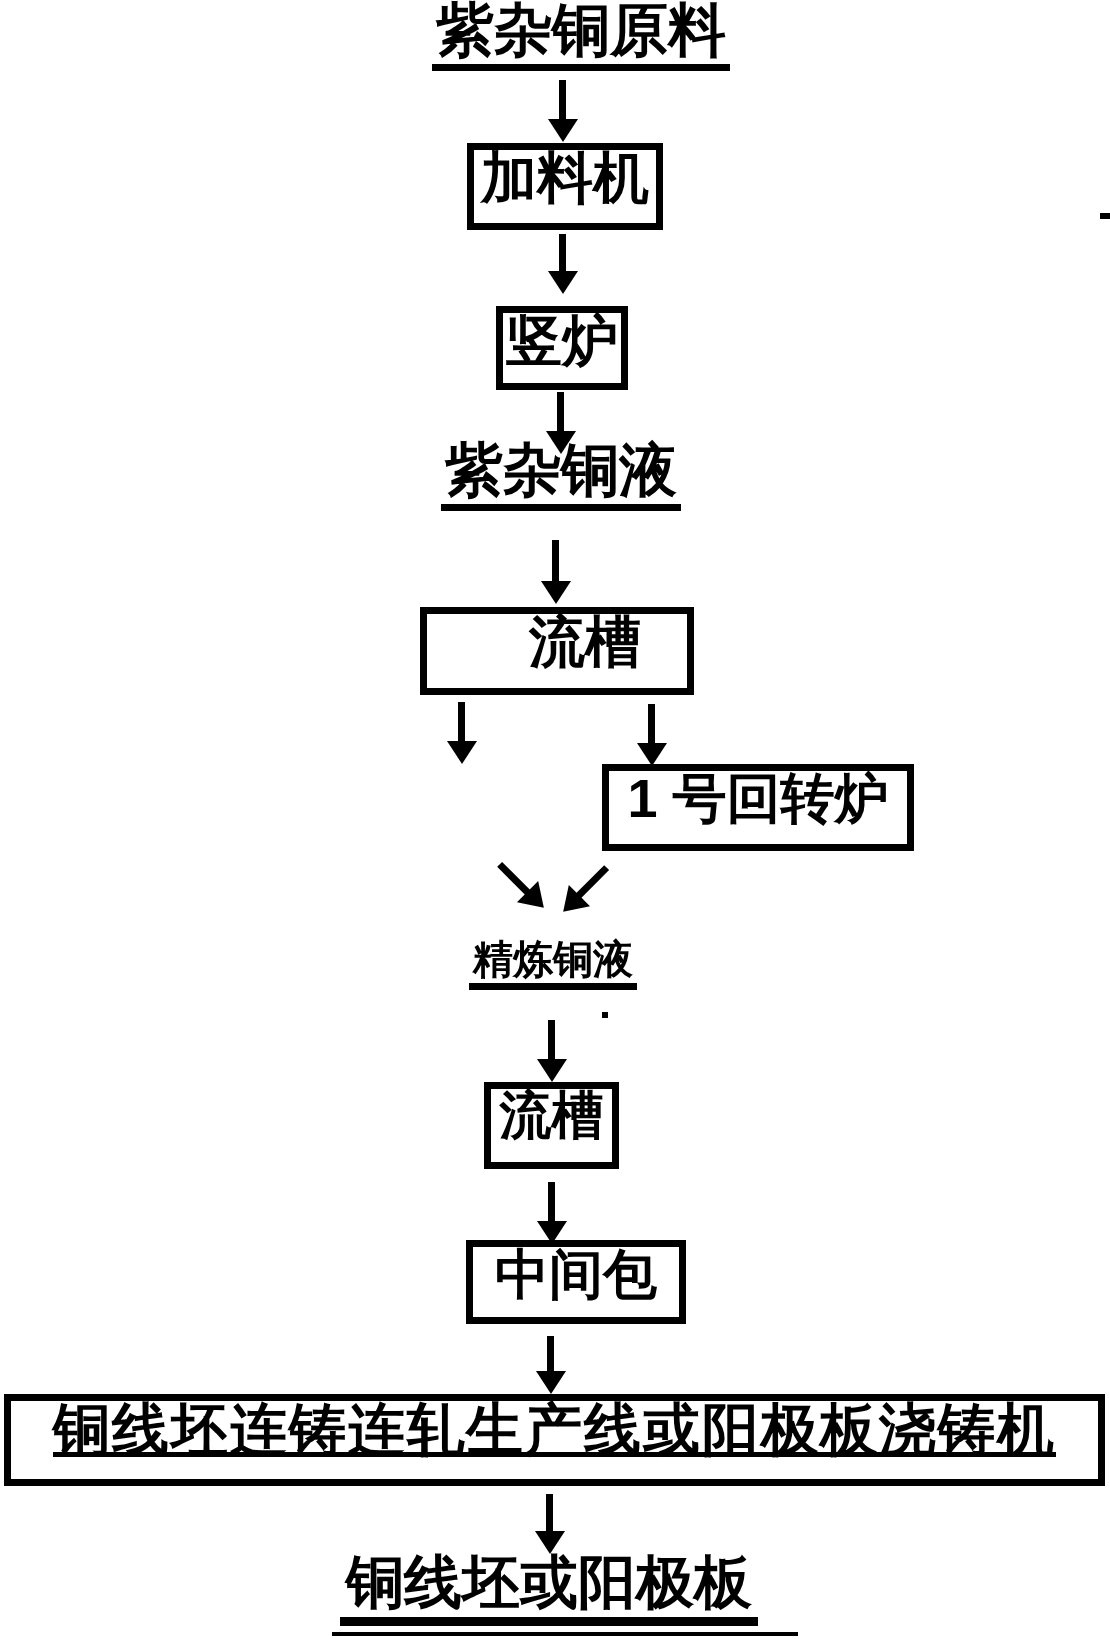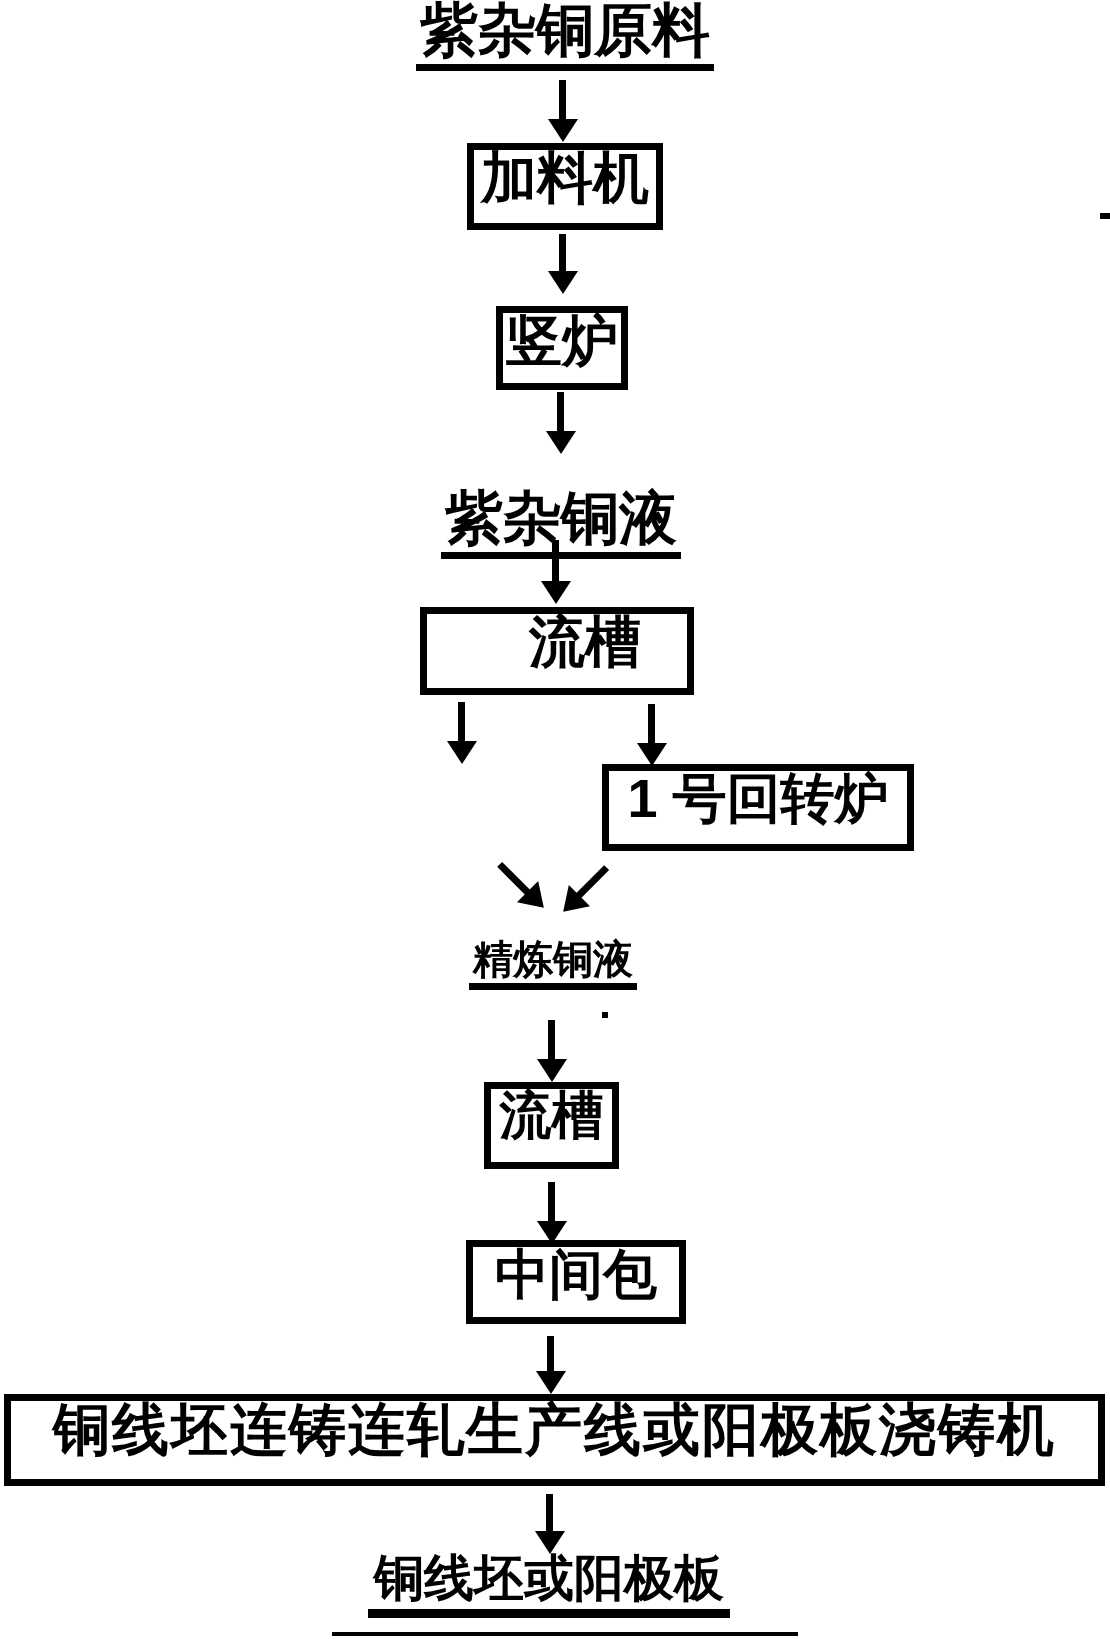--- a/index.html
+++ b/index.html
@@ -56,21 +56,21 @@
   .arrow.dl{transform:rotate(-45deg);}
   .arrow.dr{transform:rotate(45deg);}
   
   .artifact{position:absolute;background:#000000;}
 </style>
 </head>
 <body>
 
 <div class="canvas">
 
-  <div class="flabel" style="left:400px;top:0;width:330px;font-size:58px;">
+  <div class="flabel" style="left:400px;top:0;width:330px;font-size:58px;text-align:right;">
     <span class="ul">紫杂铜原料</span>
   </div>
 
   <div class="arrow" style="left:546px;top:80px;height:62px">
     <div class="shaft"></div>
     <div class="head"></div>
   </div>
 
   <div class="fbox" style="left:467px;top:143px;width:196px;height:87px;font-size:56px;">
     <span>加料机</span>
@@ -83,21 +83,21 @@
 
   <div class="fbox" style="left:496px;top:300px;width:132px;height:84px;font-size:56px;margin-top:6px;">
     <span>竖炉</span>
   </div>
 
   <div class="arrow" style="left:544px;top:392px;height:62px">
     <div class="shaft"></div>
     <div class="head"></div>
   </div>
 
-  <div class="flabel" style="left:400px;top:488px;width:322px;font-size:58px;">
+  <div class="flabel" style="left:400px;top:440px;width:322px;font-size:58px;">
     <span class="ul">紫杂铜液</span>
   </div>
 
   <div class="arrow" style="left:539px;top:540px;height:64px">
     <div class="shaft"></div>
     <div class="head"></div>
   </div>
 
   <div class="fbox" style="left:420px;top:607px;width:274px;height:88px;font-size:56px;padding-left:56px;">
     <span>流槽</span>
@@ -146,30 +146,30 @@
 
   <div class="fbox" style="left:452px;top:1240px;width:220px;height:84px;font-size:54px;margin-left:14px;">
     <span>中间包</span>
   </div>
 
   <div class="arrow" style="left:534px;top:1336px;height:58px">
     <div class="shaft"></div>
     <div class="head"></div>
   </div>
 
-  <div class="fbox" style="left:4px;top:1394px;width:1101px;height:92px;font-size:57px;letter-spacing:2px;">
+  <div class="fbox" style="left:4px;top:1394px;width:1101px;height:92px;font-size:57px;letter-spacing:2px;text-decoration:underline;">
     <span>铜线坯连铸连轧生产线或阳极板浇铸机</span>
   </div>
 
   <div class="arrow" style="left:533px;top:1494px;height:60px">
     <div class="shaft"></div>
     <div class="head"></div>
   </div>
 
-  <div class="flabel" style="left:320px;top:1552px;width:458px;font-size:50px;">
+  <div class="flabel" style="left:320px;top:1552px;width:458px;font-size:58px;">
     <span class="ul2">铜线坯或阳极板</span>
   </div>
   <div class="artifact" style="left:332px;top:1632px;width:466px;height:4px;"></div>
 
   <div class="artifact" style="left:1100px;top:213px;width:10px;height:6px;"></div>
   <div class="artifact" style="left:602px;top:1012px;width:6px;height:6px;"></div>
 
 </div>
 
 </body></html>

